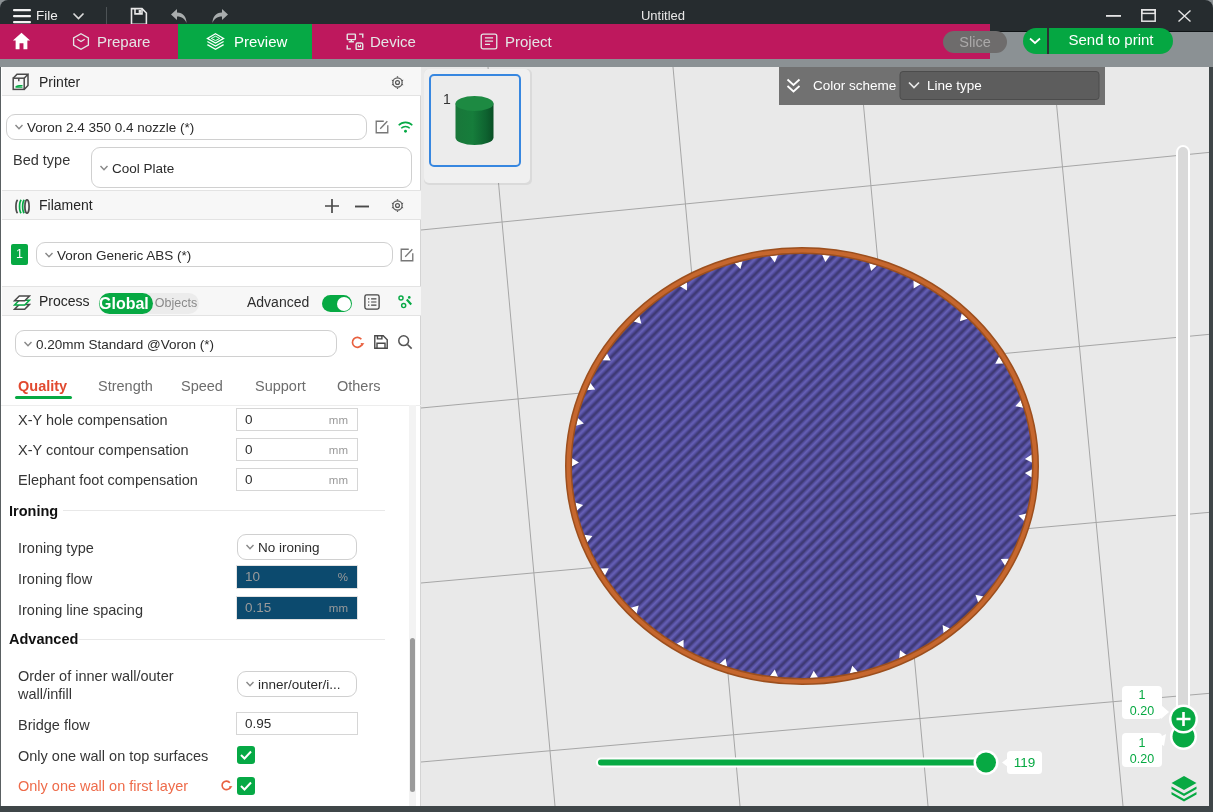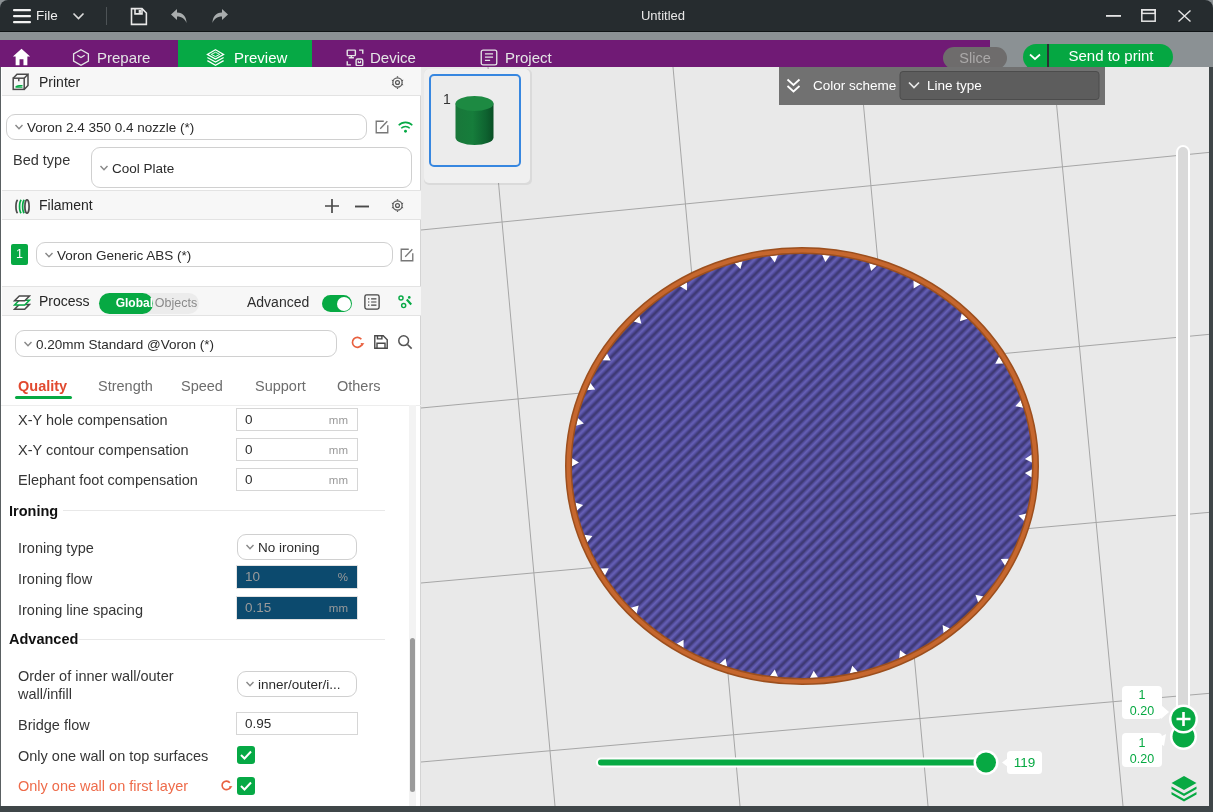--- a/index.html
+++ b/index.html
@@ -1,20 +1,20 @@
 <!DOCTYPE html>
 <html><head>
 <meta charset="utf-8">
 <style>
 *{margin:0;padding:0;box-sizing:border-box}
 html,body{width:1213px;height:812px;overflow:hidden;background:#8b9194;font-family:"Liberation Sans",sans-serif;position:relative}
 .abs{position:absolute}
 
 #titlebar{left:0;top:0;width:1213px;height:32px;background:#262c2f;border-radius:8px 8px 0 0;border-bottom:1px solid #101416}
-#tabbar{left:0;top:40px;width:990px;height:35px;background:#701a75}
+#tabbar{left:0;top:24px;width:990px;height:35px;background:#be185d}
 
 #panel{left:0;top:67px;width:421px;height:739px;background:#fff;border-right:1px solid #d4d4d4;border-left:1px solid #5a6062}
 .sechead{position:absolute;left:1px;width:419px;height:30px;background:#f7f7f7;border-bottom:1px solid #e3e3e3}
 .sectitle{position:absolute;left:38px;top:7px;font-size:14px;color:#262626;font-weight:500}
 .combo{position:absolute;background:#fff;border:1px solid #d0d0d0;border-radius:9px;font-size:13.5px;color:#2b2b2b}
 .combo .cv{position:absolute;left:20px;top:50%;transform:translateY(-50%);white-space:nowrap}
 .chev{position:absolute;left:7px;top:50%;width:10px;height:10px;transform:translateY(-50%)}
 .lbl{position:absolute;font-size:14.5px;color:#363636}
 .inp{position:absolute;left:235px;width:122px;height:23px;background:#fff;border:1px solid #d6d6d6;font-size:13.5px;color:#2b2b2b}
 .inp .v{position:absolute;left:8px;top:3px}
@@ -282,21 +282,21 @@
 <div class="sechead" style="top:219px;border-top:1px solid #e3e3e3"></div>
 <svg class="abs" style="left:12px;top:226px" width="18" height="17" viewBox="0 0 18 17">
       <g stroke-width="1.5">
         <path d="M1.5 16.2 L6.3 11.4 L16.5 11.4 L11.7 16.2 Z" fill="#fff" stroke="#4a4a4a"></path>
         <path d="M1.5 12 L6.3 7.2 L16.5 7.2 L11.7 12 Z" fill="#fff" stroke="#06a945"></path>
         <path d="M1.5 7.8 L6.3 3 L16.5 3 L11.7 7.8 Z" fill="#fff" stroke="#4a4a4a"></path>
       </g>
     </svg>
 <div class="sectitle" style="top:226px">Process</div>
 <div class="abs" style="left:98px;top:226px;width:100px;height:21px;background:#ececec;border-radius:11px">
-  <div class="abs" style="left:0;top:0;width:54px;height:21px;background:#07a943;border-radius:11px;color:#fff;font-size:12px;font-weight:bold;text-align:right;line-height:21px">Global</div>
+  <div class="abs" style="left:0;top:0;width:54px;height:21px;background:#07a943;border-radius:11px;color:#fff;font-size:16px;font-weight:bold;text-align:left;line-height:21px">Global</div>
   <div class="abs" style="left:54px;top:0;width:46px;height:21px;color:#8a8a8a;font-size:12.5px;text-align:center;line-height:21px">Objects</div>
 </div>
 <div class="abs" style="left:246px;top:227px;font-size:14px;color:#2e2e2e">Advanced</div>
 <div class="abs" style="left:321px;top:228px;width:30px;height:17px;background:#07a943;border-radius:9px">
       <div class="abs" style="right:1.5px;top:1.5px;width:14px;height:14px;background:#fff;border-radius:7px"></div>
     </div>
 <svg class="abs" style="left:363px;top:227px" width="16" height="16" viewBox="0 0 18 18">
       <rect x="1" y="1" width="16" height="16" rx="2" fill="none" stroke="#444" stroke-width="1.5"></rect>
       <path d="M4.5 5.5 h1.5 M8 5.5 h6 M4.5 9 h1.5 M8 9 h6 M4.5 12.5 h1.5 M8 12.5 h6" stroke="#444" stroke-width="1.4"></path>
     </svg>

